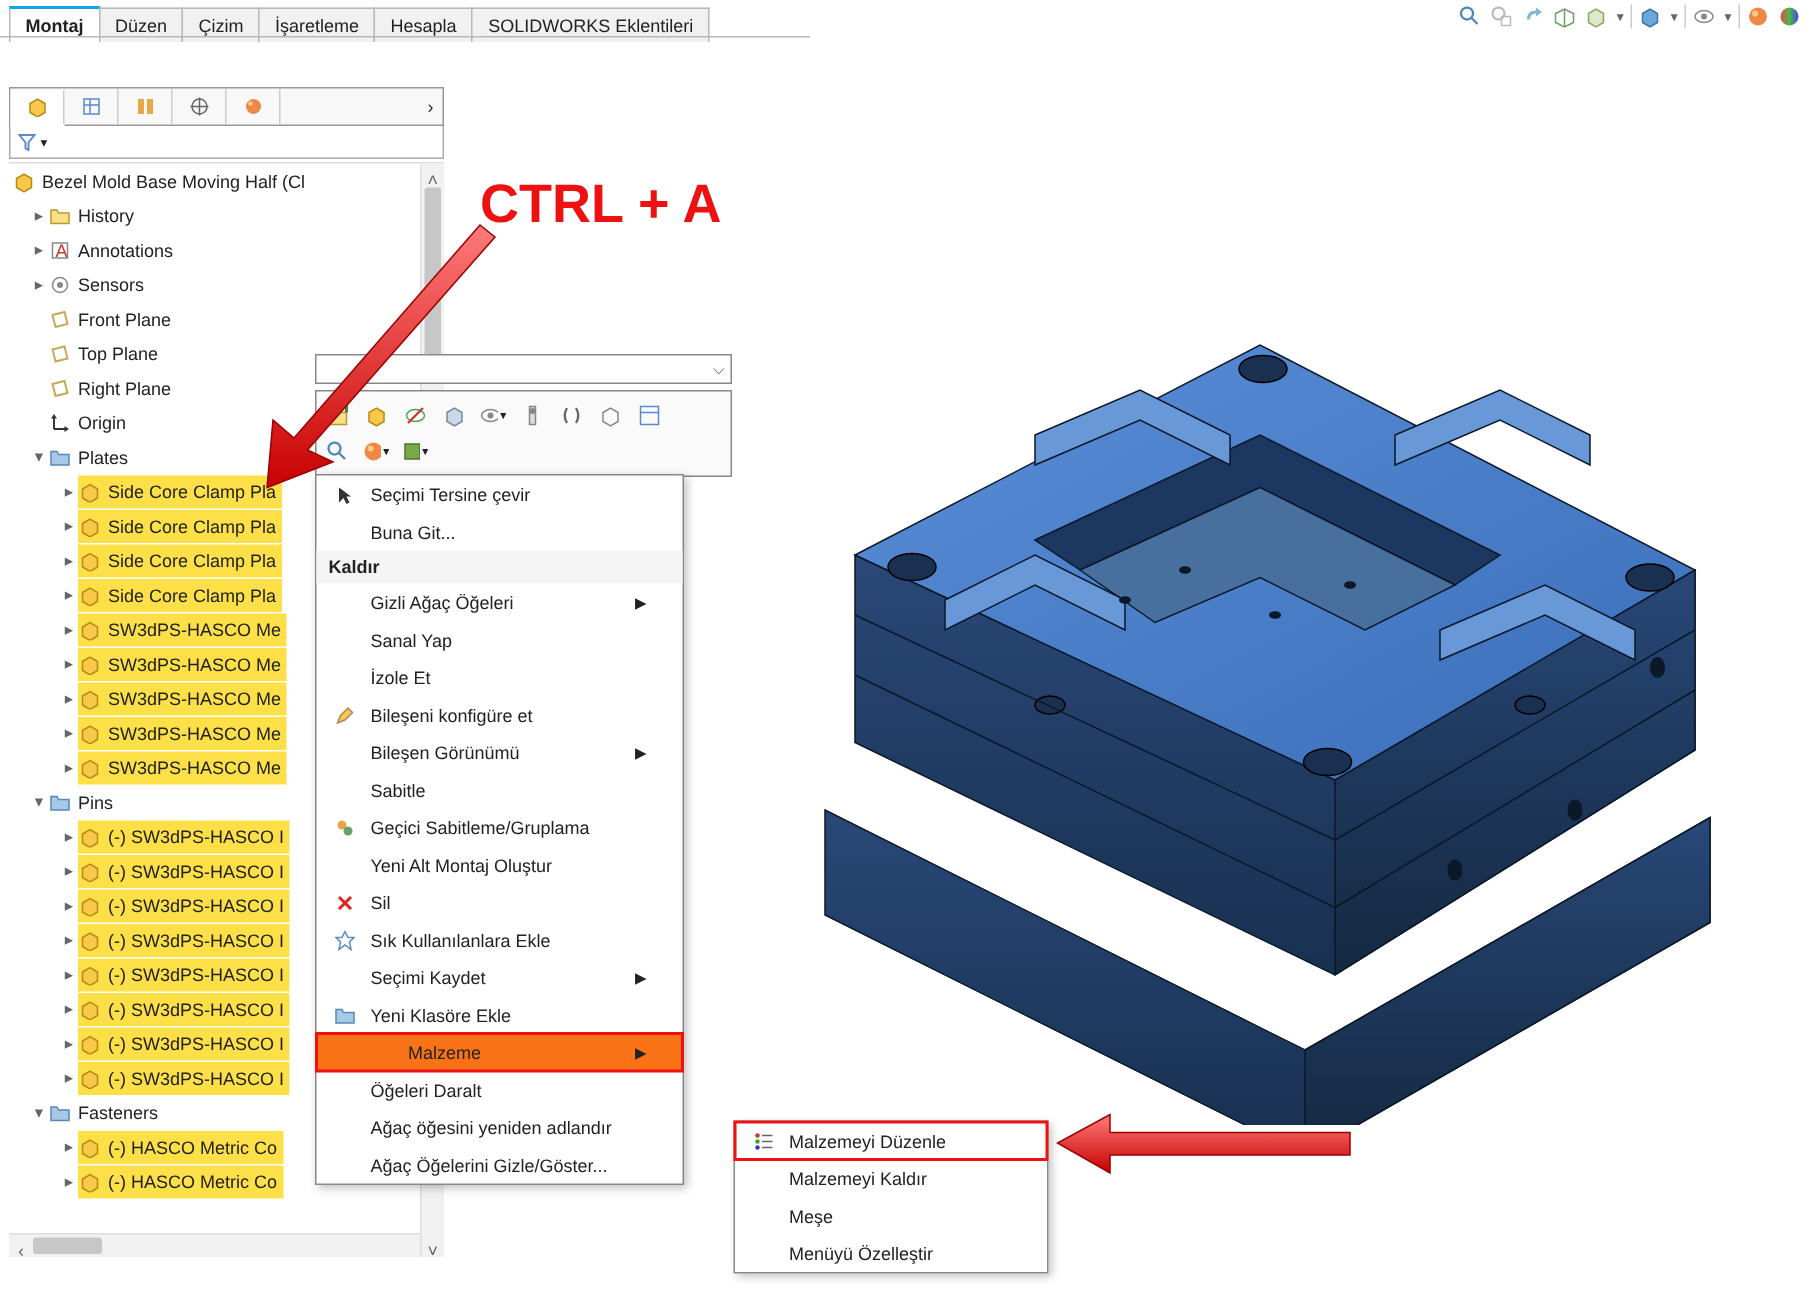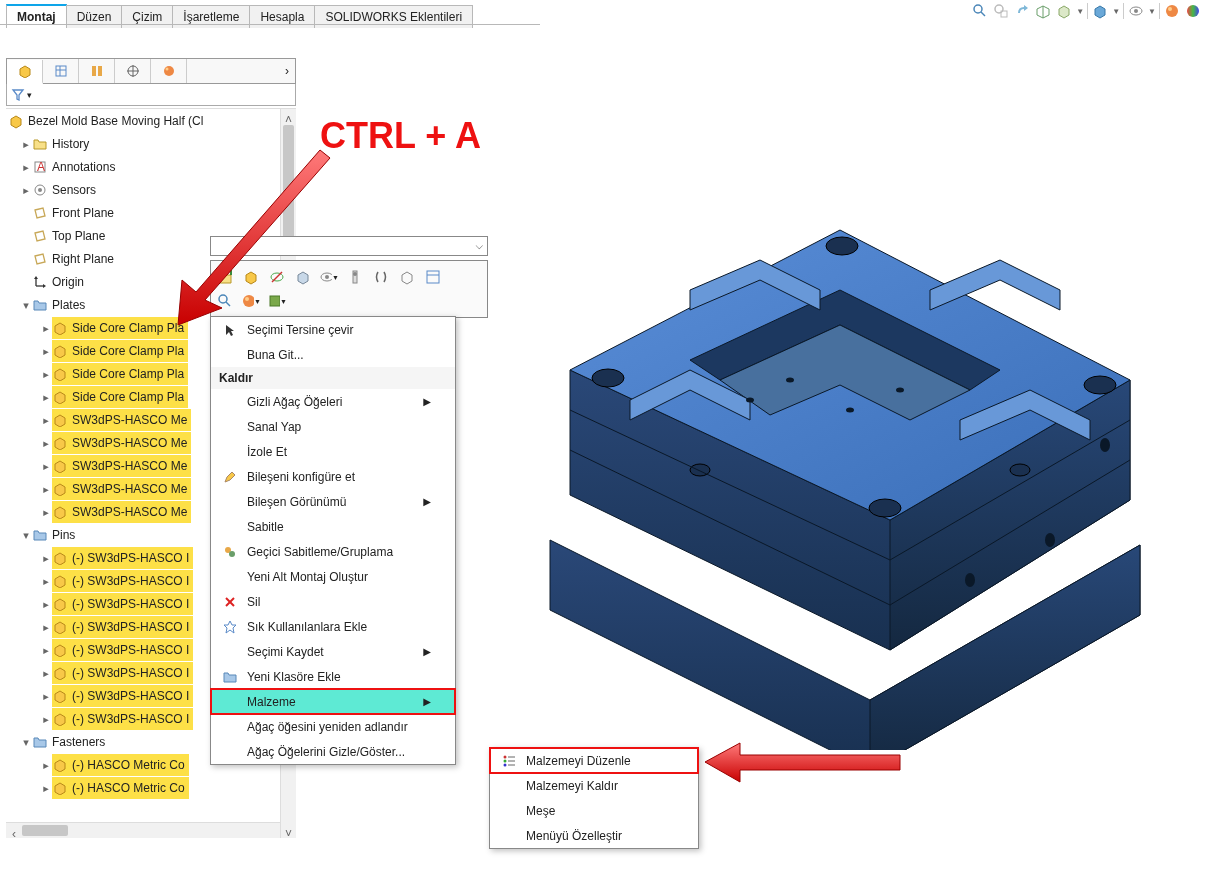--- a/index.html
+++ b/index.html
@@ -42,21 +42,21 @@
   .ctx-combo { height:20px; border:1px solid #888; background:#fff; display:flex; align-items:center; justify-content:flex-end; padding-right:4px; }
   .ctx-toolbar { margin-top:4px; border:1px solid #888; background:#fafafa; padding:4px; }
   .ctx-toolbar .trow { display:flex; gap:6px; align-items:center; height:24px; }
   .tico { width:20px; height:20px; display:flex; align-items:center; justify-content:center; cursor:pointer; }
   
   .menu { position:absolute; background:#fff; border:1px solid #888; box-shadow:2px 2px 6px rgba(0,0,0,.25); }
   .menu .mi { display:flex; align-items:center; height:25px; padding:0 24px 0 8px; white-space:nowrap; cursor:pointer; }
   .menu .mi .mico { width:22px; display:flex; justify-content:center; margin-right:6px; }
   .menu .mi .arr { margin-left:auto; font-size:10px; }
   .menu .mh { font-weight:bold; padding:4px 8px; background:#f5f5f5; }
-  .menu .mi.hl { background:#5eead4; }
+  .menu .mi.hl { background:#f97316;gap:25px; }
   .menu .mi.boxed { outline:2px solid #e11; outline-offset:-1px; }
   
   
   .anno { position:absolute; font-size:36px; font-weight:bold; color:#e11; font-family: Arial, sans-serif; }
   
   
   svg { display:block; }
   
   
   .model { position:absolute; top:100px; left:490px; width:680px; height:650px; pointer-events:none; }
@@ -747,20 +747,24 @@
           </span>
           <span>Yeni Klasöre Ekle</span>
         </div>
         <div class="mi hl boxed">
           <span class="mico"></span>
           <span>Malzeme</span>
           <span class="arr">▶</span>
         </div>
         <div class="mi">
           <span class="mico"></span>
+          <span>Öğeleri Daralt</span>
+        </div>
+        <div class="mi">
+          <span class="mico"></span>
           <span>Ağaç öğesini yeniden adlandır</span>
         </div>
         <div class="mi">
           <span class="mico"></span>
           <span>Ağaç Öğelerini Gizle/Göster...</span>
         </div>
       </div>
   </div>
 </div>
 

